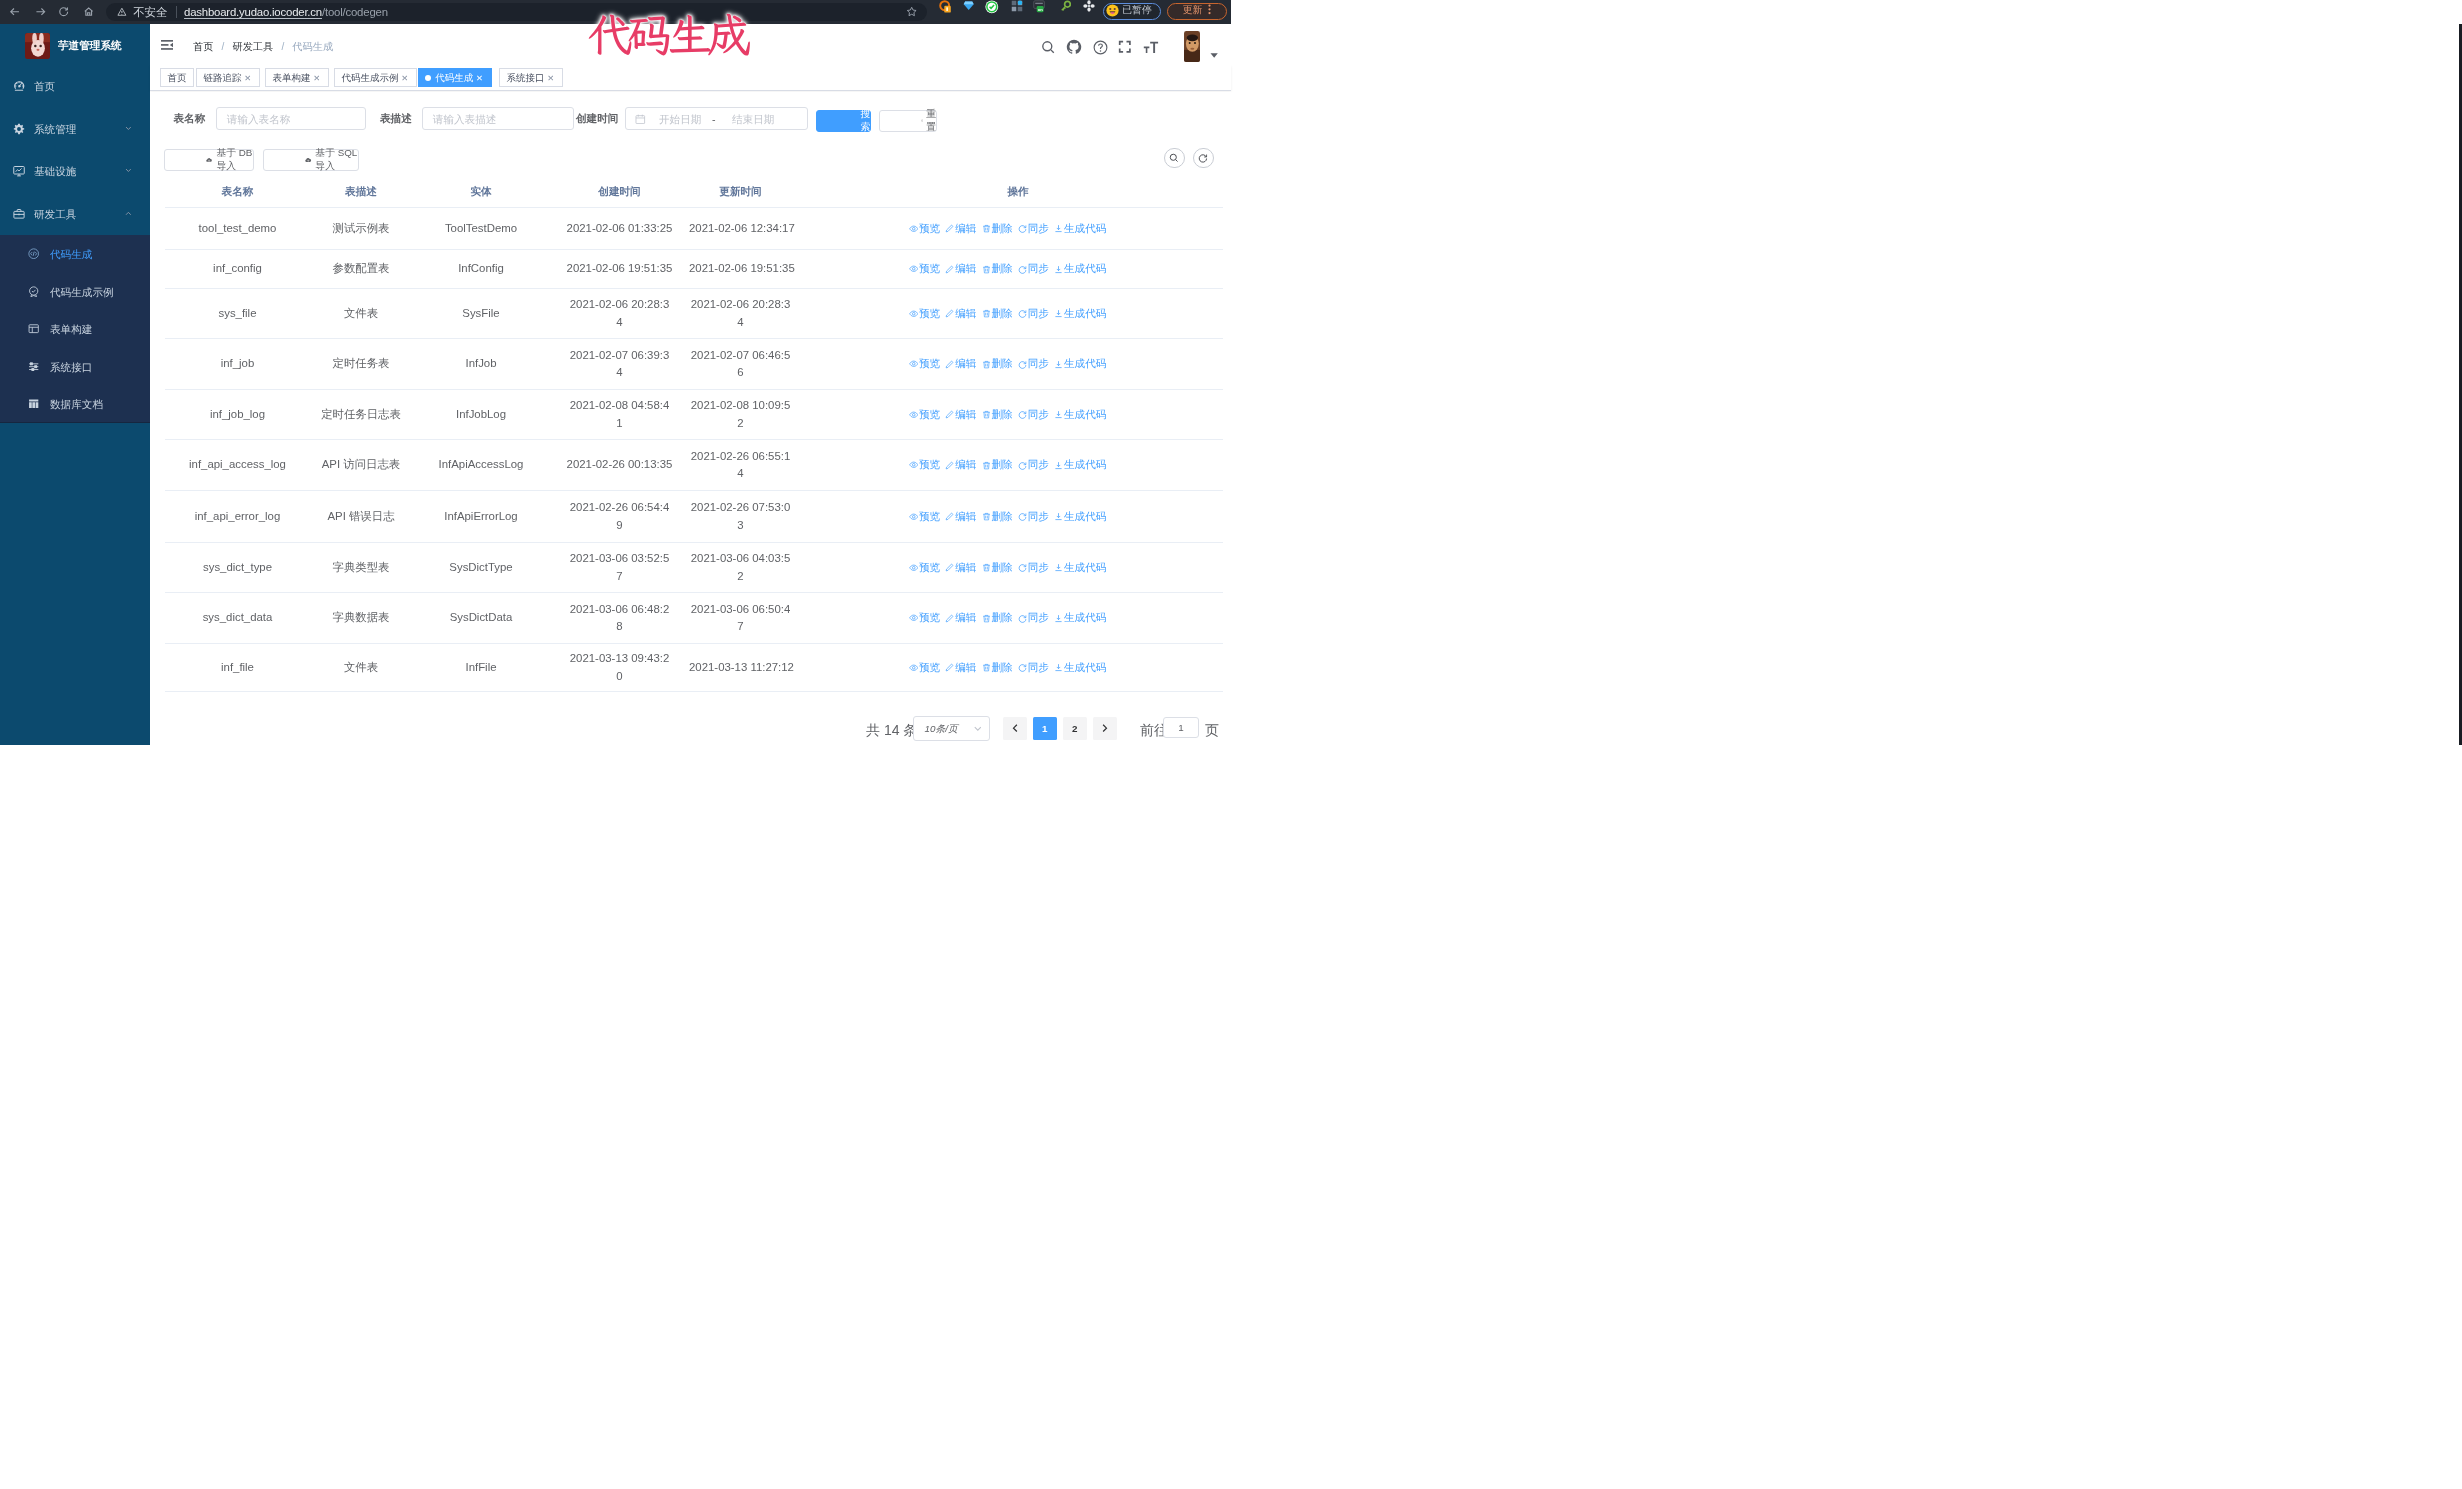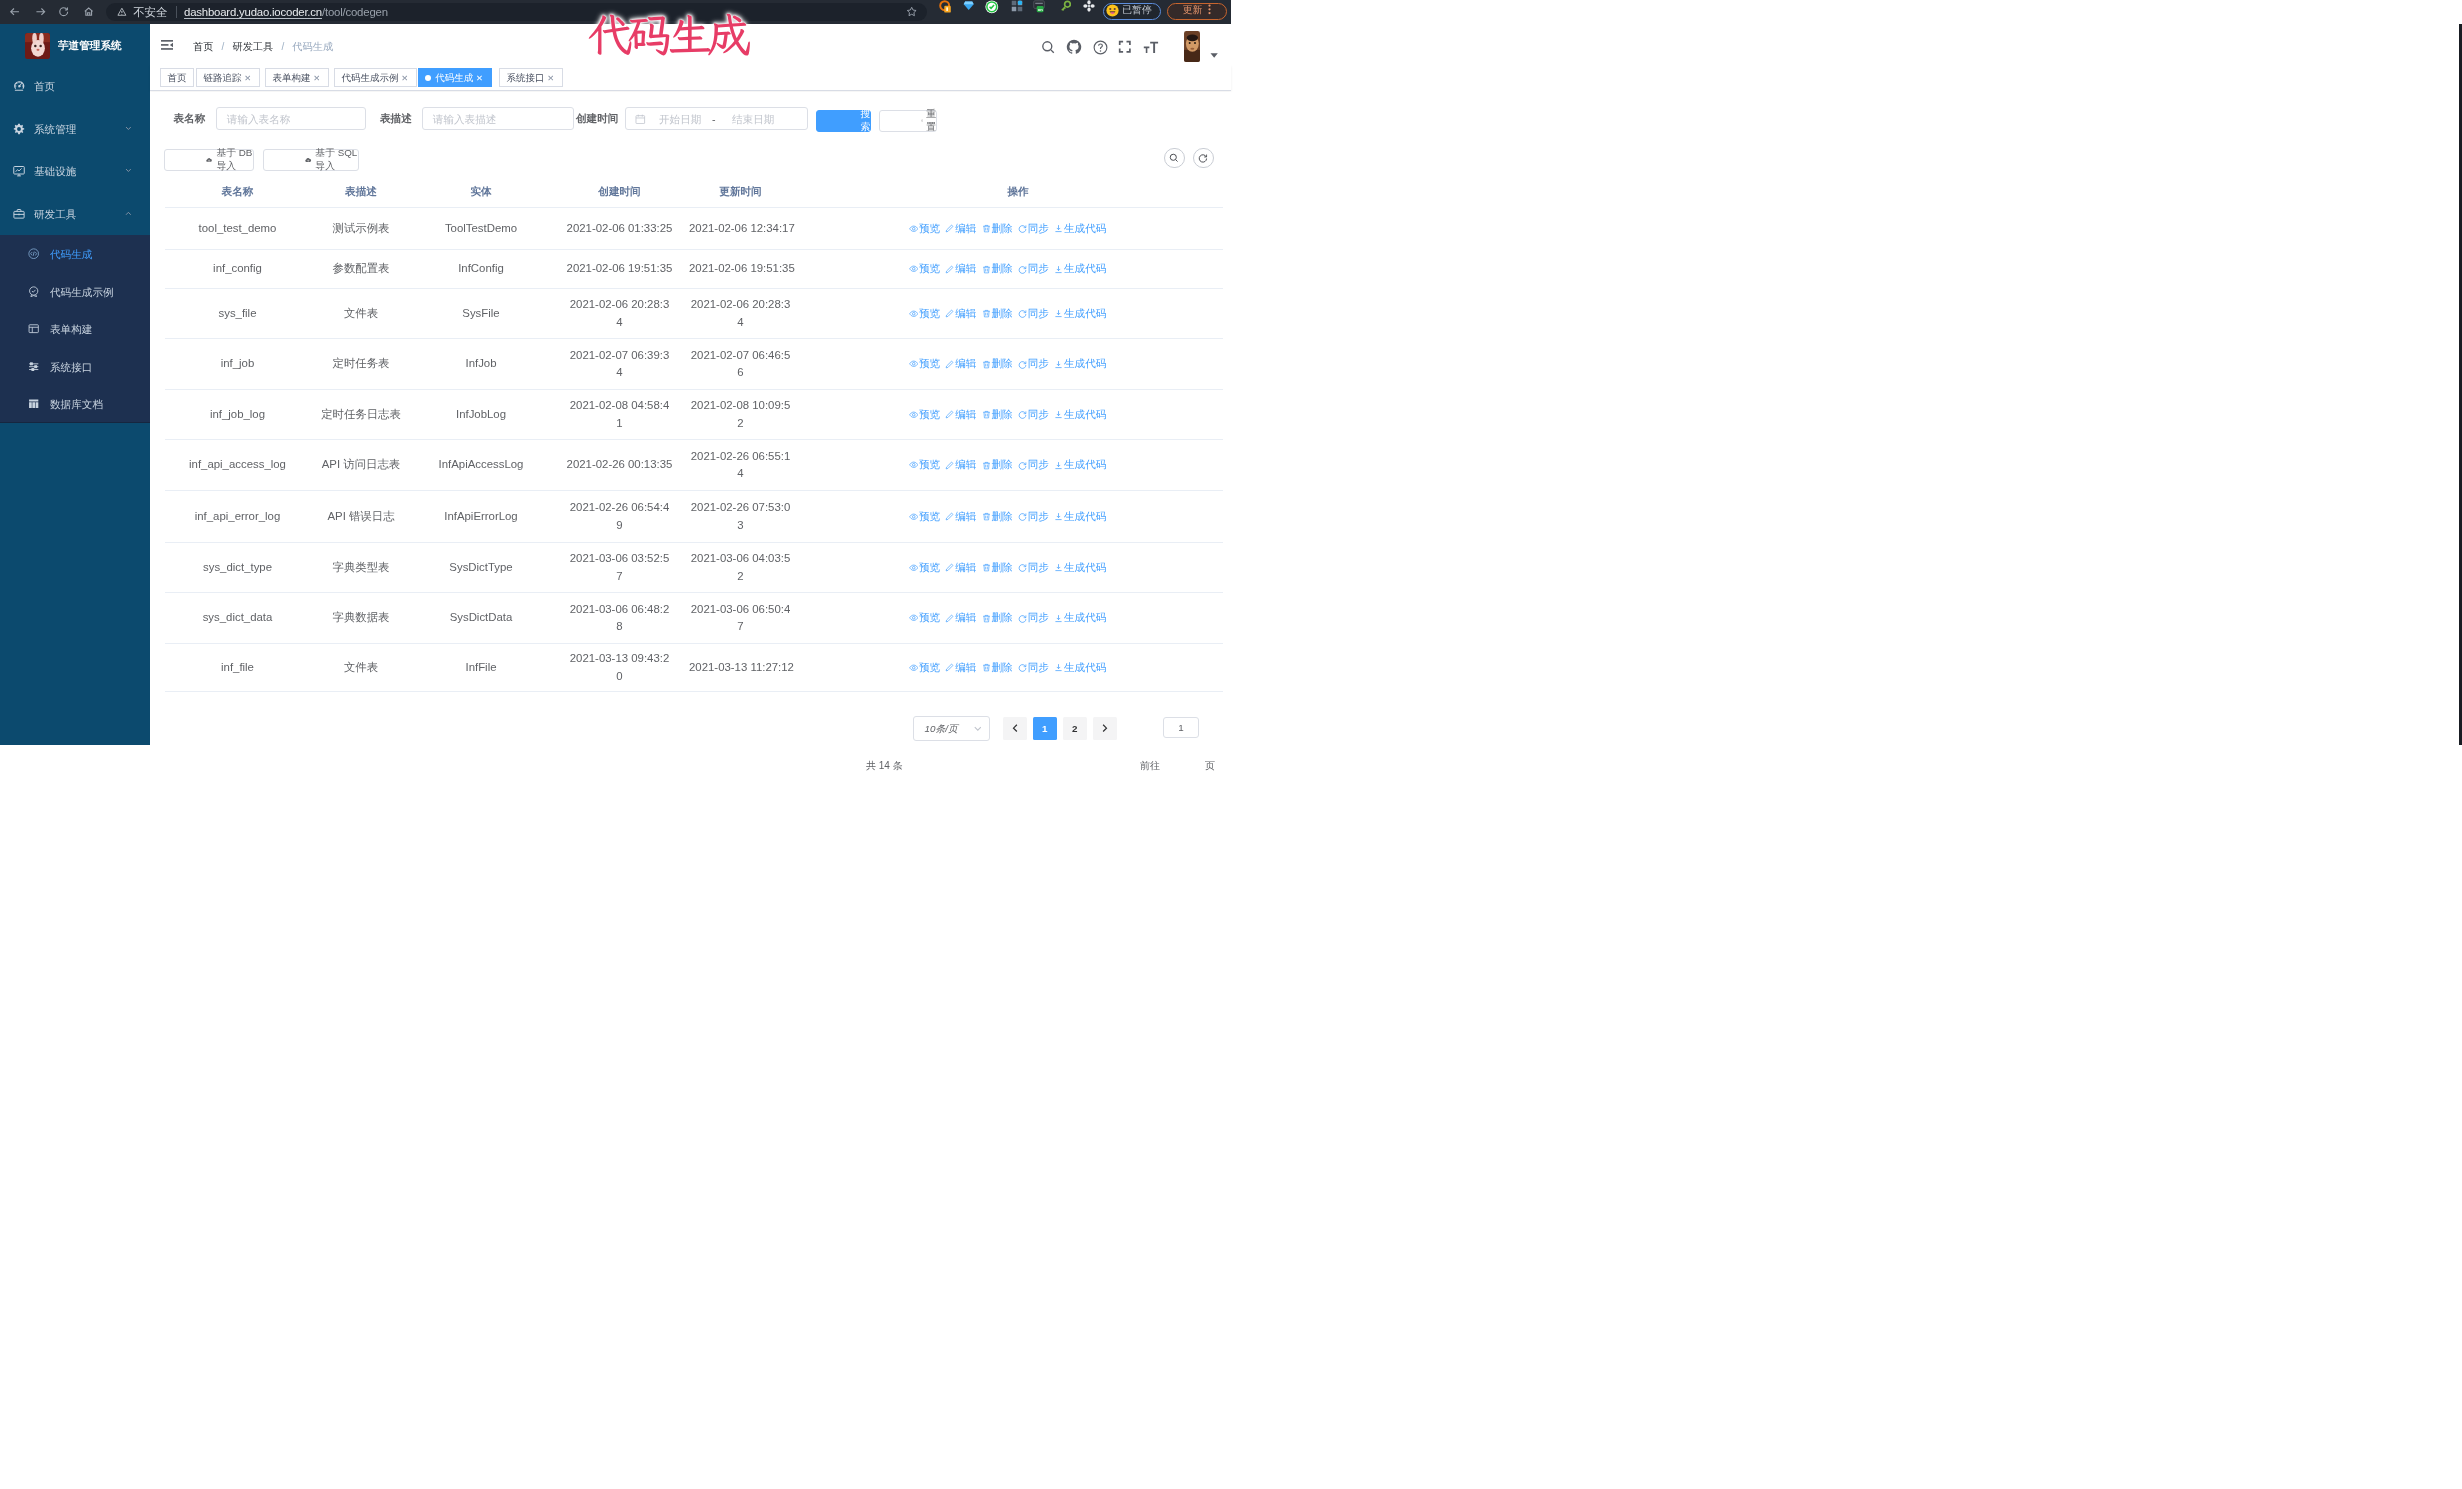--- a/index.html
+++ b/index.html
@@ -68,21 +68,21 @@
 #tbl td { color:#606266; font-size:11.4px; text-align:center; border-top:0.8px solid #e9eef5; line-height:17.4px; white-space:nowrap; }
 #tbl tr.lastrow td { border-bottom:0.8px solid #e9eef5; }
 .ops { display:flex; justify-content:center; align-items:center; gap:5.3px; color:#409eff; font-size:10.6px; white-space:nowrap; }
 .ops span { display:inline-flex; align-items:center; gap:0.8px; }
 
 
 .circbtn { position:absolute; width:20.5px; height:20.5px; border:0.8px solid #c9cdd4; border-radius:50%; background:#fff; display:flex; align-items:center; justify-content:center; color:#3e4046; }
 
 
 #pager { position:absolute; left:0; top:0; width:1081px; }
-#pager .t { position:absolute; font-size:10px; color:#606266;margin-top:37px; }
+#pager .t { position:absolute; font-size:14px; color:#606266; }
 .pgbtn { position:absolute; width:23.5px; height:23px; border-radius:1.5px; background:#f4f4f5; color:#303133; display:flex; align-items:center; justify-content:center; font-size:9.8px; font-weight:700; }
 .pgbtn.on { background:#409eff; color:#fff; }
 
 
 #anno { position:absolute; left:588px; top:5.3px; font-size:45px; color:#e73c66; font-weight:700; letter-spacing:-5.3px;
  font-family:"LXGW WenKai TC","Liberation Sans",sans-serif;
  text-shadow:0 0 1.5px #fff,0 0 2.3px #fff,0 0 3.8px #fff,0 0 5.3px #fff,0 0 6.8px #fff; z-index:50; }
 
 
 #rstrip { position:absolute; right:0; top:23.5px; width:2.7px; height:721px; background:#191d23; z-index:60; }

